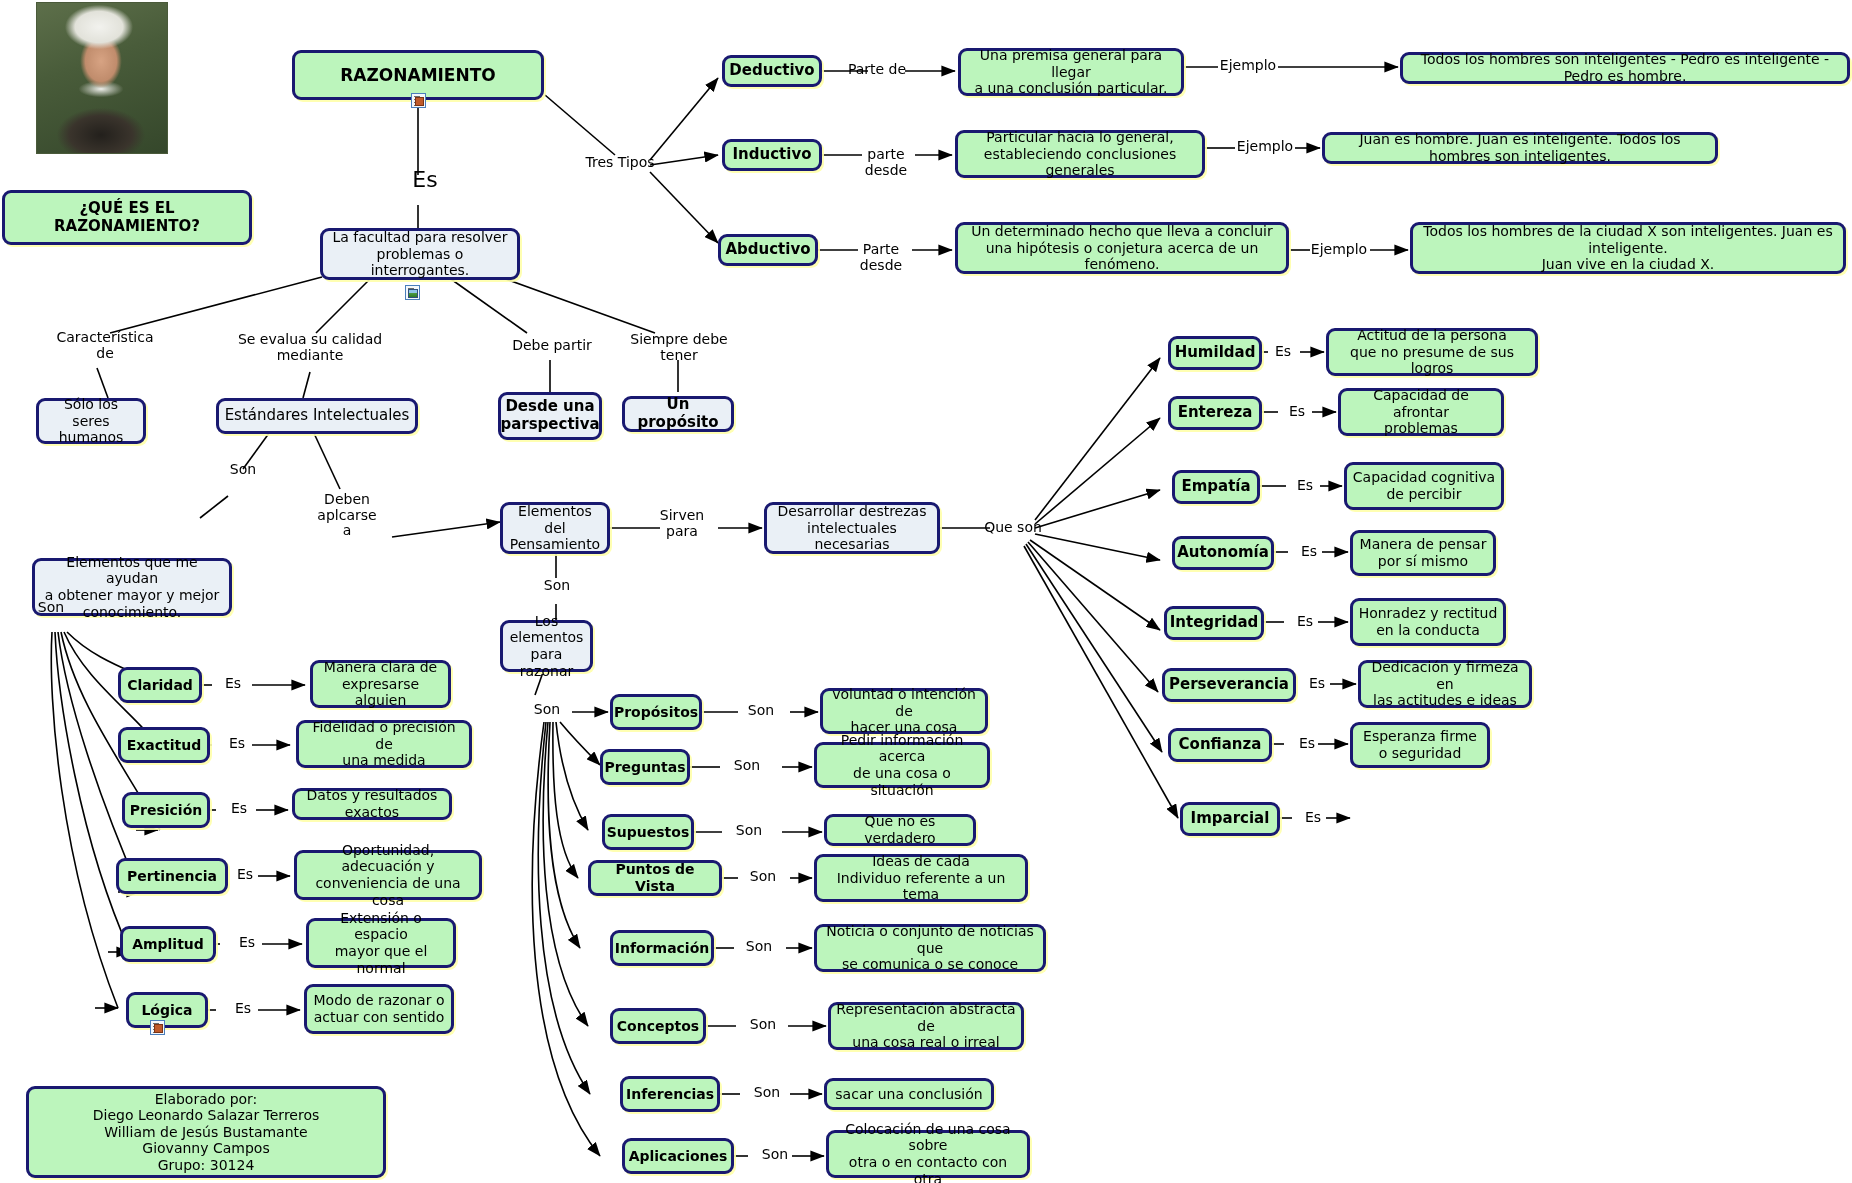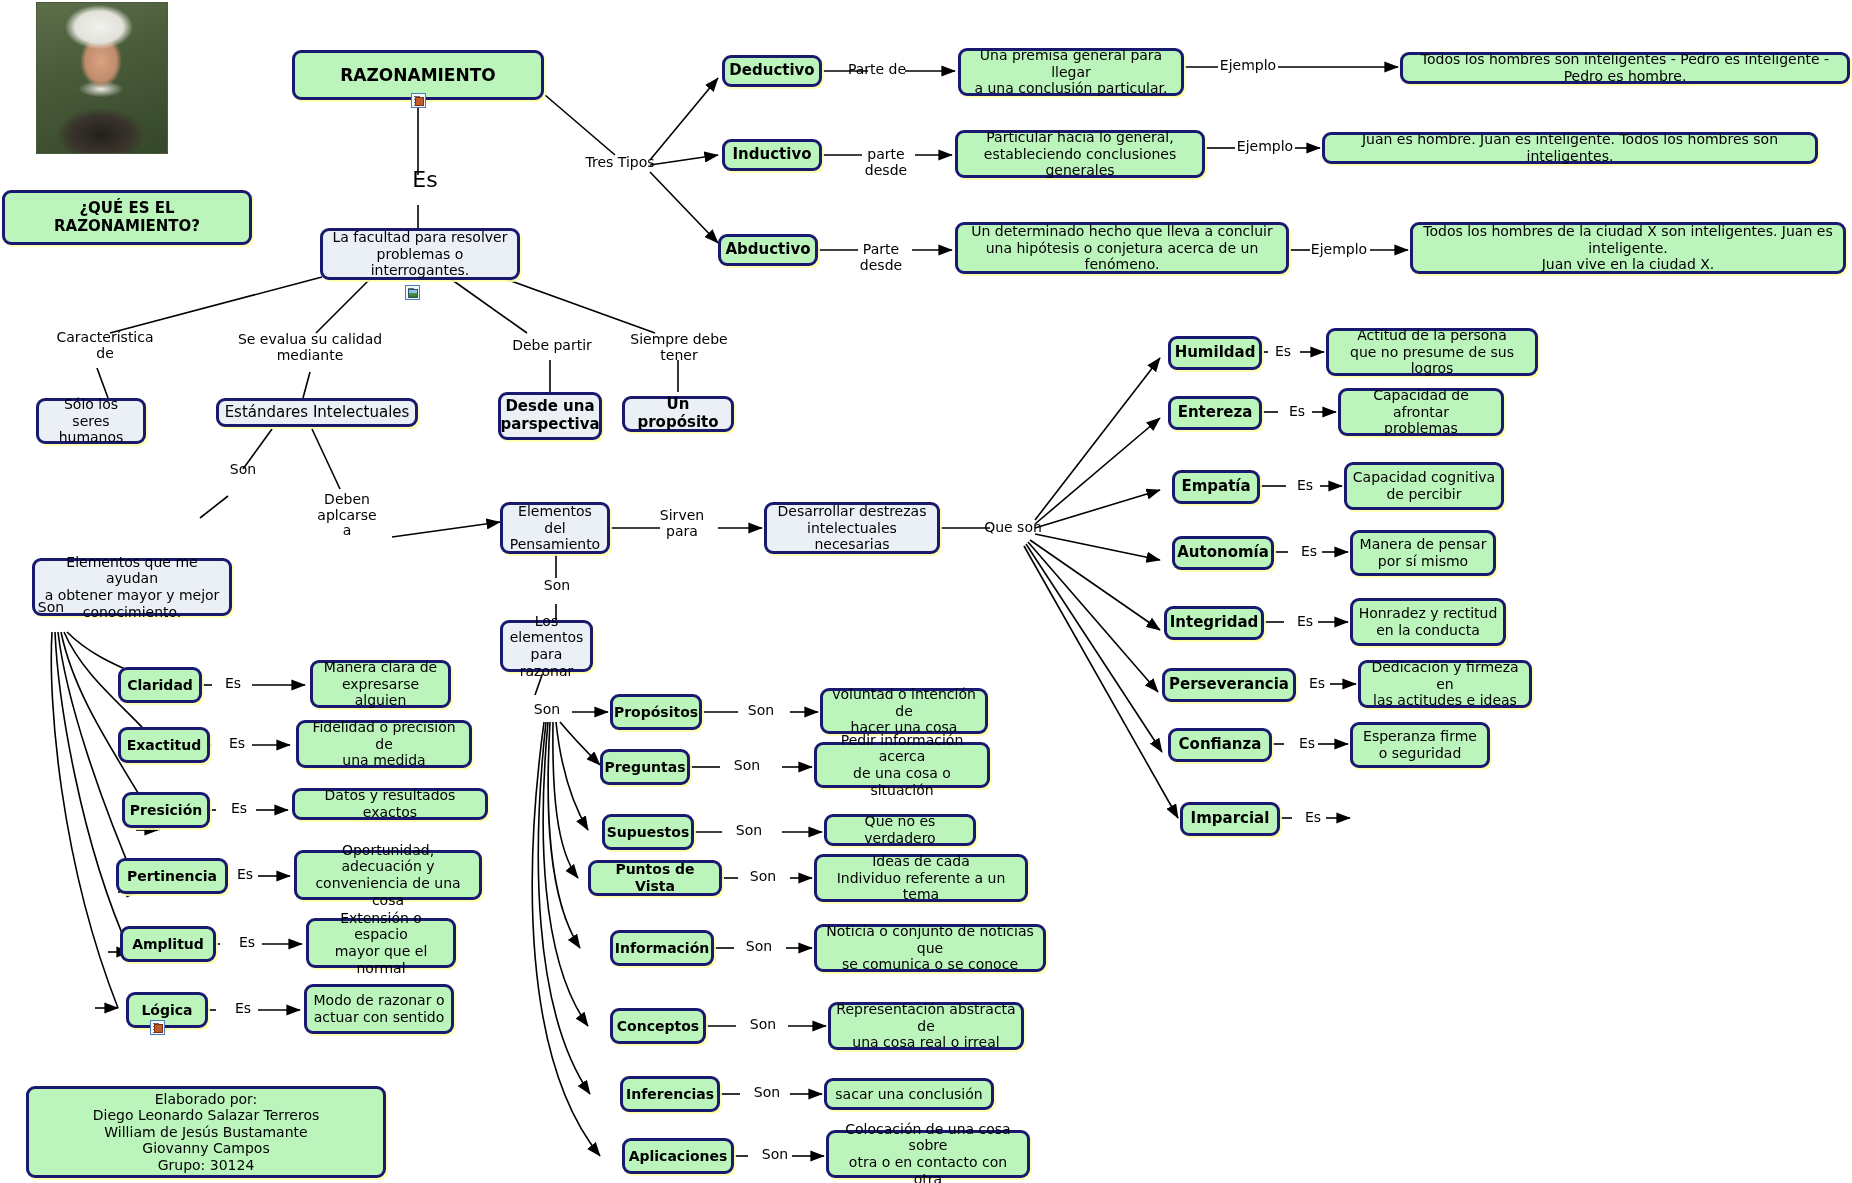--- a/index.html
+++ b/index.html
@@ -250,41 +250,41 @@
   <div class="node green f14" style="left:958px;top:48px;width:226px;height:48px;white-space:pre-line;">Una premisa general para llegar
 a una conclusión particular.</div>
   <div class="lbl" style="left:1215px;top:58px;width:66px;">Ejemplo</div>
   <div class="node green f14" style="left:1400px;top:52px;width:450px;height:32px;">Todos los hombres son inteligentes - Pedro es inteligente - Pedro es hombre.</div>
 
   <div class="node green bold f15" style="left:722px;top:139px;width:100px;height:32px;">Inductivo</div>
   <div class="lbl" style="left:848px;top:147px;width:76px;">parte desde</div>
   <div class="node green f14" style="left:955px;top:130px;width:250px;height:48px;white-space:pre-line;">Particular hacia lo general,
 estableciendo conclusiones generales</div>
   <div class="lbl" style="left:1232px;top:139px;width:66px;">Ejemplo</div>
-  <div class="node green f14" style="left:1322px;top:132px;width:496px;height:32px;">Juan es hombre. Juan es inteligente. Todos los hombres son inteligentes.</div>
+  <div class="node green f14" style="left:1322px;top:132px;width:396px;height:32px;">Juan es hombre. Juan es inteligente. Todos los hombres son inteligentes.</div>
 
   <div class="node green bold f15" style="left:718px;top:234px;width:100px;height:32px;">Abductivo</div>
   <div class="lbl" style="left:842px;top:242px;width:78px;">Parte desde</div>
   <div class="node green f14" style="left:955px;top:222px;width:334px;height:52px;white-space:pre-line;">Un determinado hecho que lleva a concluir
 una hipótesis o conjetura acerca de un fenómeno.</div>
   <div class="lbl" style="left:1306px;top:242px;width:66px;">Ejemplo</div>
   <div class="node green f14" style="left:1410px;top:222px;width:436px;height:52px;white-space:pre-line;">Todos los hombres de la ciudad X son inteligentes. Juan es inteligente.
 Juan vive en la ciudad X.</div>
 
   <div class="lbl" style="left:50px;top:330px;width:110px;white-space:pre-line;">Característica
 de</div>
   <div class="lbl" style="left:230px;top:332px;width:160px;white-space:pre-line;">Se evalua su calidad
 mediante</div>
   <div class="lbl" style="left:500px;top:338px;width:104px;">Debe partir</div>
   <div class="lbl" style="left:622px;top:332px;width:114px;white-space:pre-line;">Siempre debe
 tener</div>
 
   <div class="node blue f14" style="left:36px;top:398px;width:110px;height:46px;white-space:pre-line;">Sólo los seres
 humanos</div>
-  <div class="node blue f15" style="left:216px;top:398px;width:202px;height:29px;">Estándares Intelectuales</div>
+  <div class="node blue f15" style="left:216px;top:398px;width:202px;height:36px;">Estándares Intelectuales</div>
   <div class="node blue bold f15" style="left:498px;top:392px;width:104px;height:48px;white-space:pre-line;">Desde una
 parspectiva</div>
   <div class="node blue bold f15" style="left:622px;top:396px;width:112px;height:36px;">Un propósito</div>
 
   <div class="lbl" style="left:220px;top:462px;width:46px;">Son</div>
   <div class="lbl" style="left:312px;top:492px;width:70px;white-space:pre-line;">Deben
 aplcarse
 a</div>
 
   <div class="node blue f14" style="left:32px;top:512px;width:200px;height:58px;white-space:pre-line;margin-top:46px;">Elementos que me ayudan
@@ -298,21 +298,21 @@
   <div class="node green f14" style="left:310px;top:660px;width:141px;height:48px;white-space:pre-line;">Manera clara de
 expresarse alguien</div>
 
   <div class="node green bold f14" style="left:118px;top:727px;width:92px;height:36px;">Exactitud</div>
   <div class="lbl" style="left:214px;top:736px;width:46px;">Es</div>
   <div class="node green f14" style="left:296px;top:720px;width:176px;height:48px;white-space:pre-line;">Fidelidad o precisión de
 una medida</div>
 
   <div class="node green bold f14" style="left:122px;top:792px;width:88px;height:36px;">Presición</div>
   <div class="lbl" style="left:216px;top:801px;width:46px;">Es</div>
-  <div class="node green f14" style="left:292px;top:788px;width:196px;height:32px;">Datos y resultados exactos</div>
+  <div class="node green f14" style="left:292px;top:788px;width:160px;height:32px;">Datos y resultados exactos</div>
 
   <div class="node green bold f14" style="left:116px;top:858px;width:112px;height:36px;">Pertinencia</div>
   <div class="lbl" style="left:222px;top:867px;width:46px;">Es</div>
   <div class="node green f14" style="left:294px;top:850px;width:188px;height:50px;white-space:pre-line;">Oportunidad, adecuación y
 conveniencia de una cosa</div>
 
   <div class="node green bold f14" style="left:120px;top:926px;width:96px;height:36px;">Amplitud</div>
   <div class="lbl" style="left:224px;top:935px;width:46px;">Es</div>
   <div class="node green f14" style="left:306px;top:918px;width:150px;height:50px;white-space:pre-line;">Extensión o espacio
 mayor que el normal</div>

